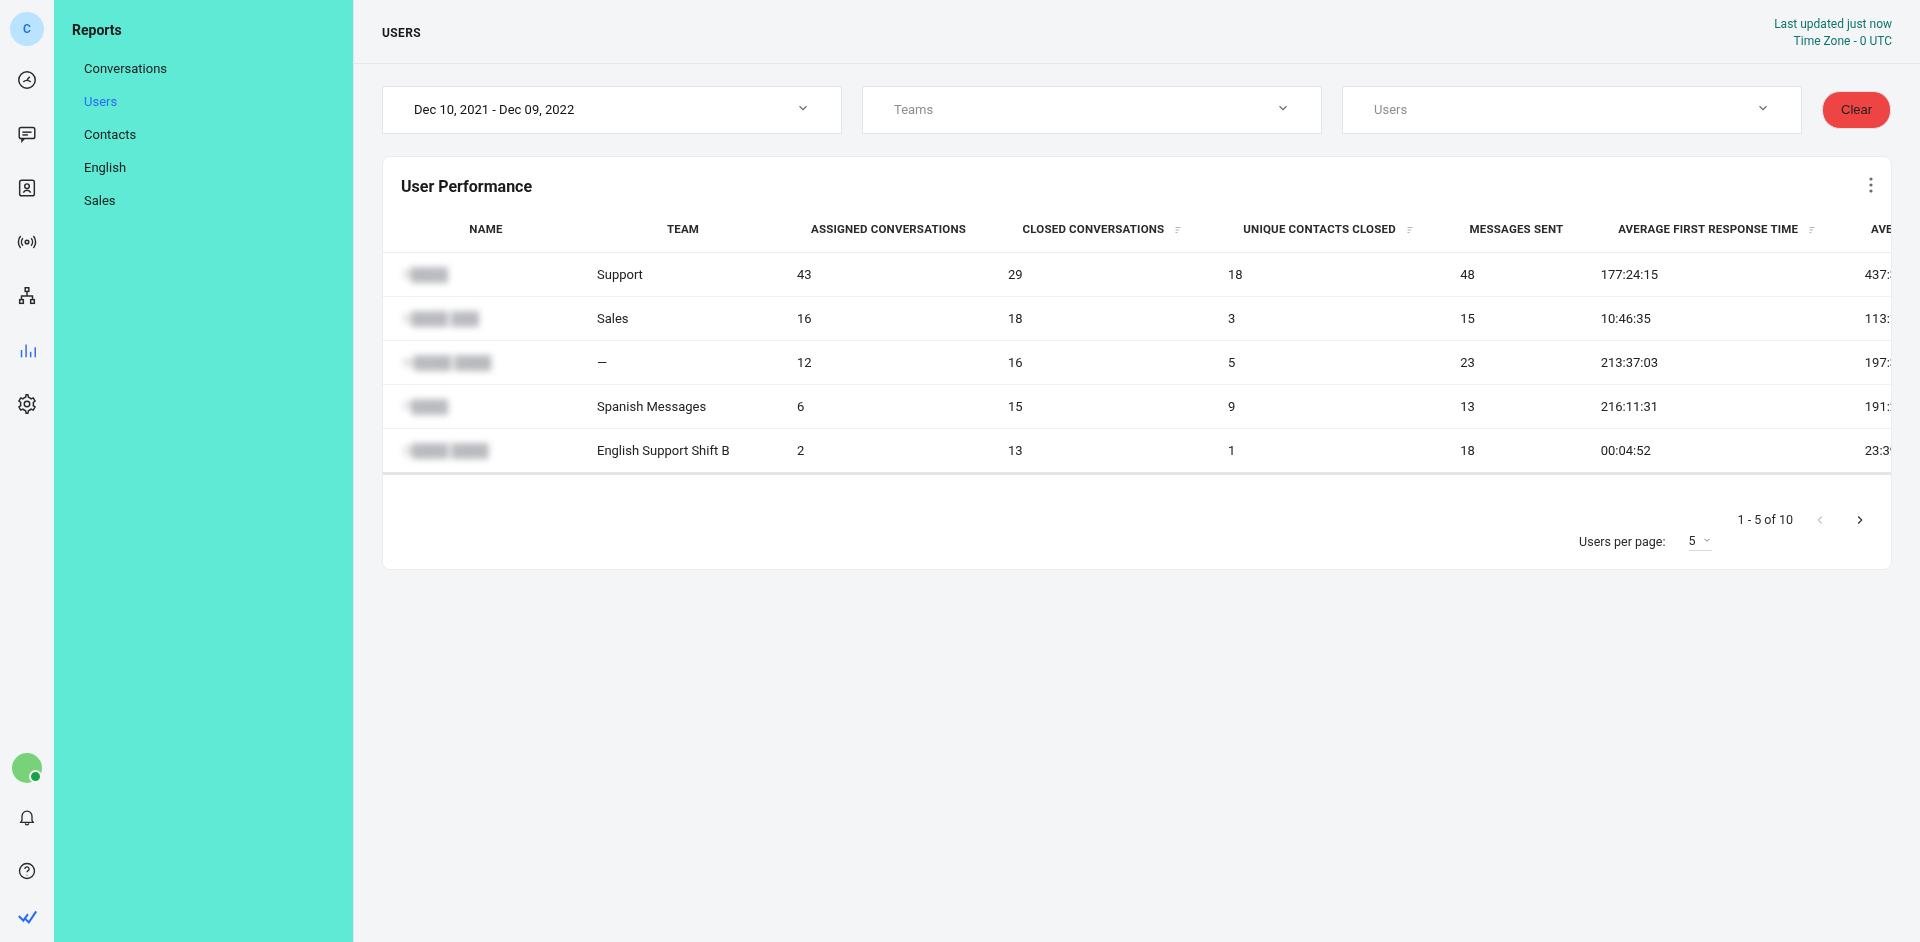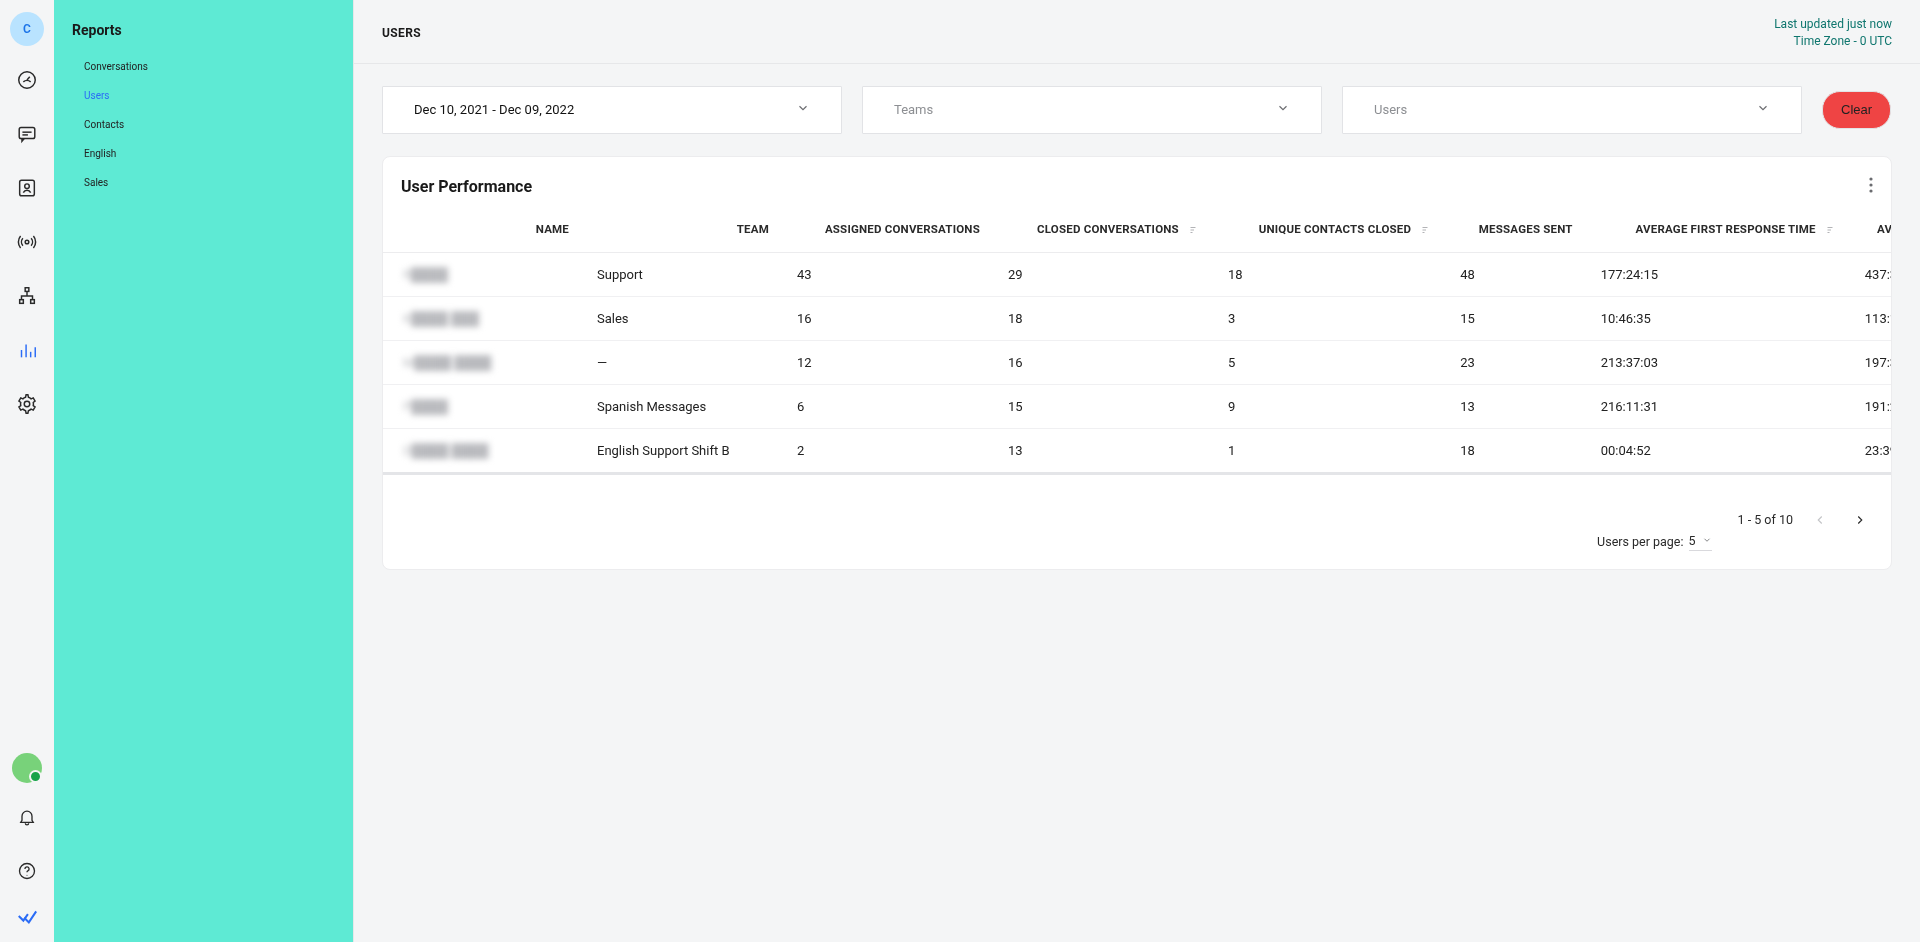--- a/index.html
+++ b/index.html
@@ -61,21 +61,21 @@
   }
   .sidebar h2 {
     font-size: 14px; font-weight: 700; color: #1a1a1a;
     padding: 22px 18px 14px 18px;
   }
   .sidebar .sub-list {
     display: flex; flex-direction: column;
   }
   .sidebar .sub-item {
     padding: 9px 18px 9px 30px;
-    font-size: 10px; color: #222; cursor: pointer;
+    font-size: 13px; color: #222; cursor: pointer;
   }
   .sidebar .sub-item.active { color: #2b6cf6; }
 
   
   .main {
     flex: 1;
     display: flex;
     flex-direction: column;
     min-width: 0;
     background: #f4f5f6;
@@ -115,42 +115,42 @@
   .card-header {
     display: flex; align-items: center; justify-content: space-between;
     padding: 20px 18px 6px 18px;
   }
   .card-header h3 { font-size: 16px; font-weight: 700; color: #1a1a1a; }
   .kebab svg { width: 4px; height: 16px; fill: #6b6c70; }
 
   .table-wrap { overflow-x: auto; }
   table { width: 1560px; border-collapse: collapse; }
   thead th {
-    text-align: right; font-size: 11.5px; font-weight: 700;
+    text-align: center; font-size: 11.5px; font-weight: 700;
     letter-spacing: 0.2px; color: #2a2a2a;
     padding: 20px 14px 16px 14px; border-bottom: 1px solid #ececee;
     white-space: nowrap;
   }
   thead th .sort svg { width: 12px; height: 12px; stroke: #a9aaae; fill: none; stroke-width: 1.8; margin-left: 6px; vertical-align: middle; }
   tbody td {
     padding: 14px 14px; border-bottom: 1px solid #f0f0f2;
     font-size: 13px; color: #222; white-space: nowrap;
   }
   tbody td.name { color: #b9babe; filter: blur(3px); }
   tbody tr:last-child td { border-bottom: 3px solid #e4e5e8; }
 
   th:first-child, td:first-child { padding-left: 20px; }
   .col-name { width: 200px; }
   .col-team { width: 200px; }
 
   .footer {
     display: flex; justify-content: flex-end; align-items: center;
     gap: 26px; padding: 14px 18px 18px 18px; font-size: 12.5px; color: #2a2a2a;
   }
-  .footer .perpage { display: flex; align-items: center; gap: 5px; margin-top: 44px; }
+  .footer .perpage { display: flex; align-items: center; gap: 23px; margin-top: 44px; }
   .footer .perpage .val { display: flex; align-items: center; gap: 6px; border-bottom: 1px solid #d9d9dd; padding-bottom: 2px; }
   .footer .perpage .val svg { width: 10px; height: 10px; stroke: #6b6c70; fill: none; stroke-width: 2; }
   .footer .pager { display: flex; align-items: center; gap: 14px; }
   .footer .pager .arrow { width: 26px; height: 26px; display: flex; align-items: center; justify-content: center; cursor: pointer; }
   .footer .pager .arrow.disabled { color: #c4c5c8; cursor: default; }
   .footer .pager .arrow svg { width: 14px; height: 14px; stroke: currentColor; fill: none; stroke-width: 2; }
 
   .nav-icon.small svg { width: 20px; height: 20px; }
 </style>
 </head>

